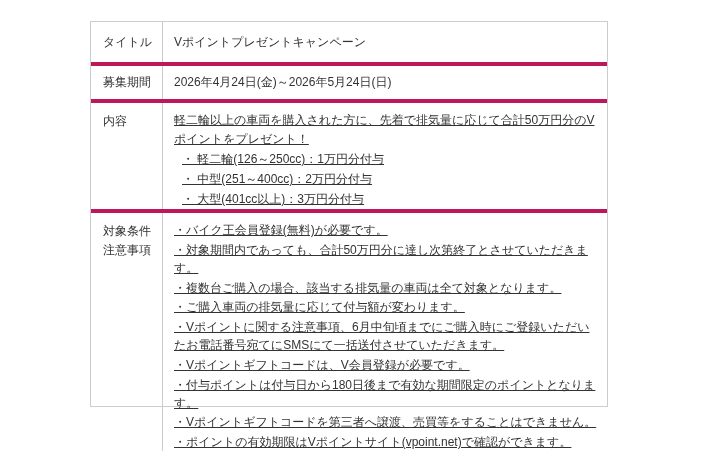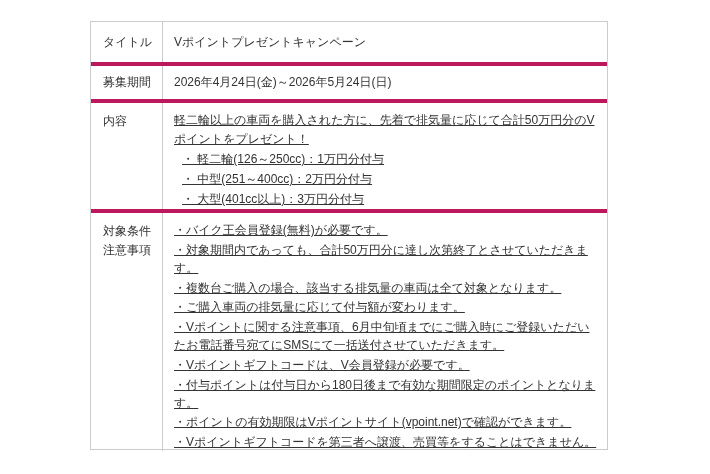--- a/index.html
+++ b/index.html
@@ -11,21 +11,21 @@
     overflow: hidden;
   }
   .page {
     position: relative;
     width: 710px; height: 474px;
     background: #ffffff;
   }
   .campaign-table {
     position: absolute;
     left: 90px; top: 21px;
-    width: 518px; height: 429px;
+    width: 518px; height: 386px;
     border: 1px solid #cccccc;
     display: grid;
     grid-template-rows: 40px 37px 110px 242px;
     background: #ffffff;
   }
   .trow {
     display: grid;
     grid-template-columns: 72px 1fr;
     border-top: 4px solid #be185d;
     overflow: hidden;
@@ -88,20 +88,20 @@
       <div class="cell-label">対象条件
 注意事項</div>
       <div class="cell-value">
         <div class="notes-item">・バイク王会員登録(無料)が必要です。</div>
         <div class="notes-item">・対象期間内であっても、合計50万円分に達し次第終了とさせていただきます。</div>
         <div class="notes-item">・複数台ご購入の場合、該当する排気量の車両は全て対象となります。</div>
         <div class="notes-item">・ご購入車両の排気量に応じて付与額が変わります。</div>
         <div class="notes-item">・Vポイントに関する注意事項、6月中旬頃までにご購入時にご登録いただいたお電話番号宛てにSMSにて一括送付させていただきます。</div>
         <div class="notes-item">・Vポイントギフトコードは、V会員登録が必要です。</div>
         <div class="notes-item">・付与ポイントは付与日から180日後まで有効な期間限定のポイントとなります。</div>
+        <div class="notes-item">・Vポイントギフトコードを第三者へ譲渡、売買等をすることはできません。</div>
         <div class="notes-item">・ポイントの有効期限はVポイントサイト(vpoint.net)で確認ができます。</div>
-        <div class="notes-item">・Vポイントギフトコードを第三者へ譲渡、売買等をすることはできません。</div>
 
       </div>
     </div>
 
   </div>
 </div>
 
 </body></html>

